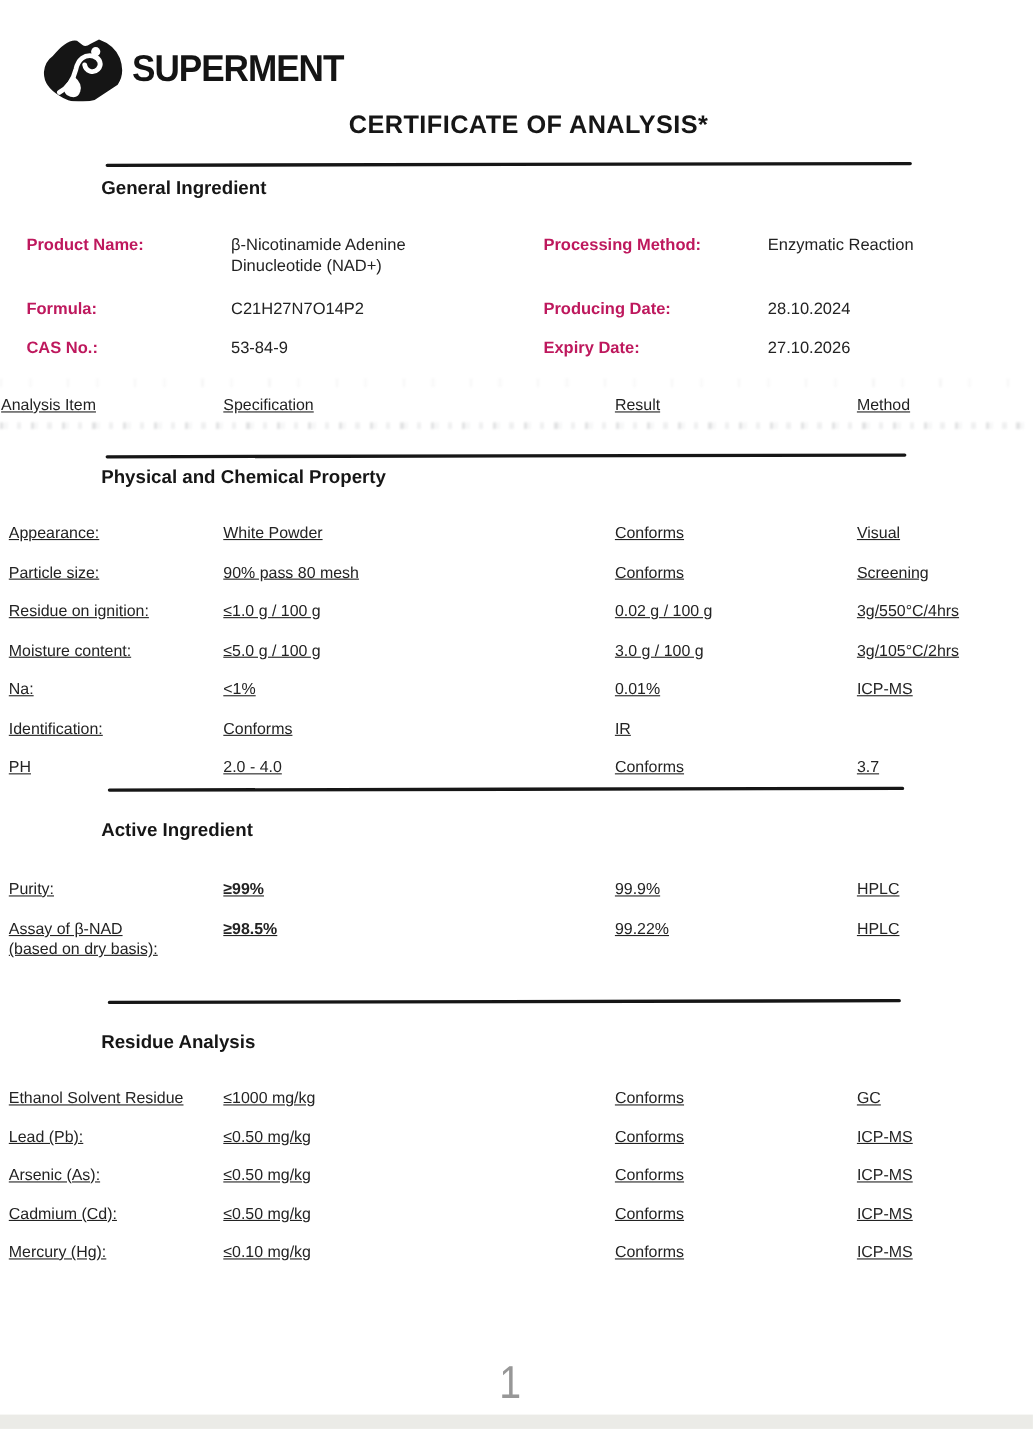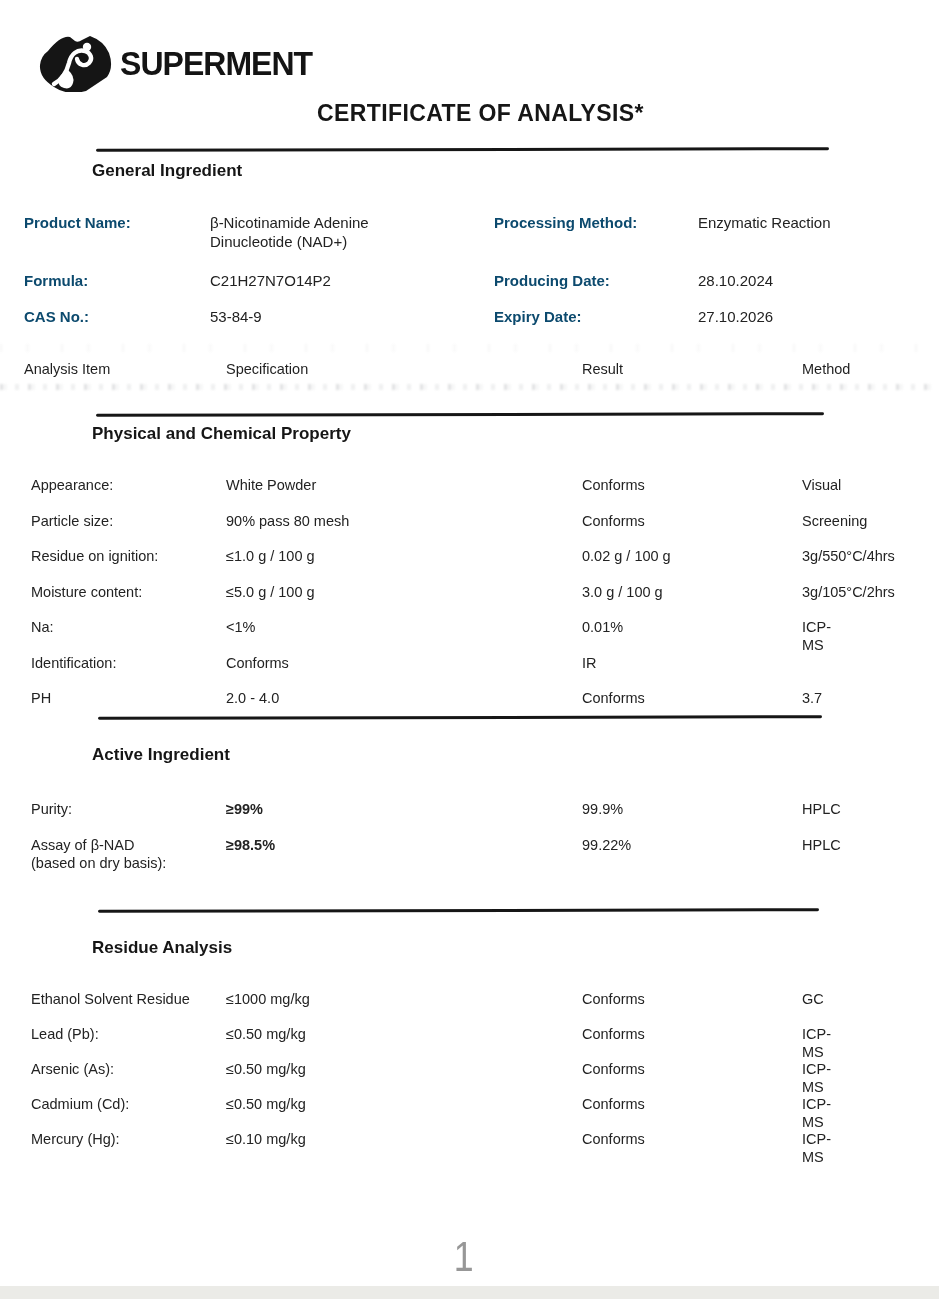--- a/index.html
+++ b/index.html
@@ -35,28 +35,28 @@
   .h-physical{top:424px;}
   .h-active{top:745px;}
   .h-residue{top:938px;}
   
   .gi-row{
     position:absolute;left:0;width:939px;
     display:grid;grid-template-columns:186px 284px 204px auto;
     padding-left:24px;box-sizing:border-box;
     font-size:15px;line-height:19px;
   }
-  .gi-label{font-weight:700;color:#0c4a6e;}
+  .gi-label{font-weight:700;color:#be185d;}
   .gi-value{white-space:pre-line;color:#222;}
   
   .trow{
     position:absolute;left:0;width:837px;
     display:grid;grid-template-columns:195px 356px 220px auto;
-    padding-left:31px;box-sizing:border-box;
-    font-size:14.5px;line-height:18px;color:#232323;
+    padding-left:8px;box-sizing:border-box;
+    font-size:14.5px;line-height:18px;color:#232323;text-decoration:underline;
   }
   .thead{font-size:14.5px;color:#1f1f1f;}
   .thead .cell-item{margin-left:-7px;}
   .cell{white-space:pre-line;}
   .sec-active .cell-spec{font-weight:700;}
   
   .smudge{position:absolute;left:0;width:939px;pointer-events:none;}
   .smudge1{
     top:344px;height:8px;opacity:.5;filter:blur(1px);
     background:repeating-linear-gradient(90deg, rgba(130,130,130,.14) 0 2px, transparent 2px 26px, rgba(150,150,150,.1) 26px 29px, transparent 29px 61px);

